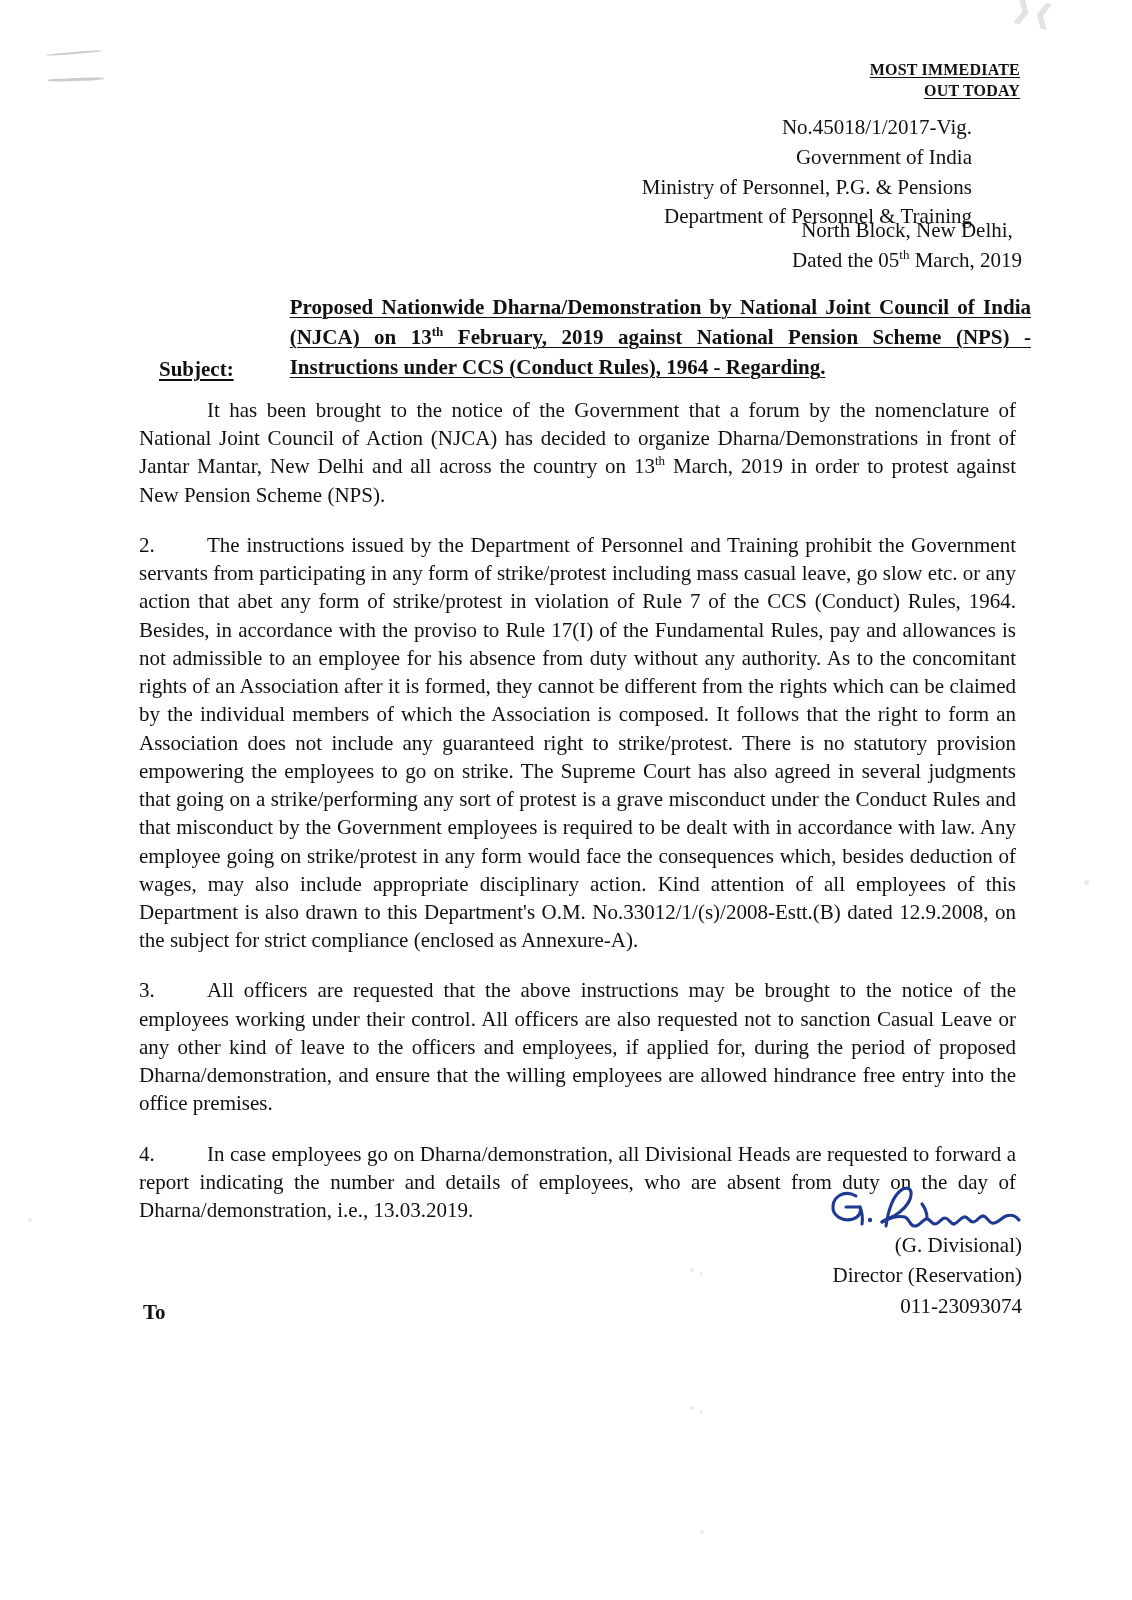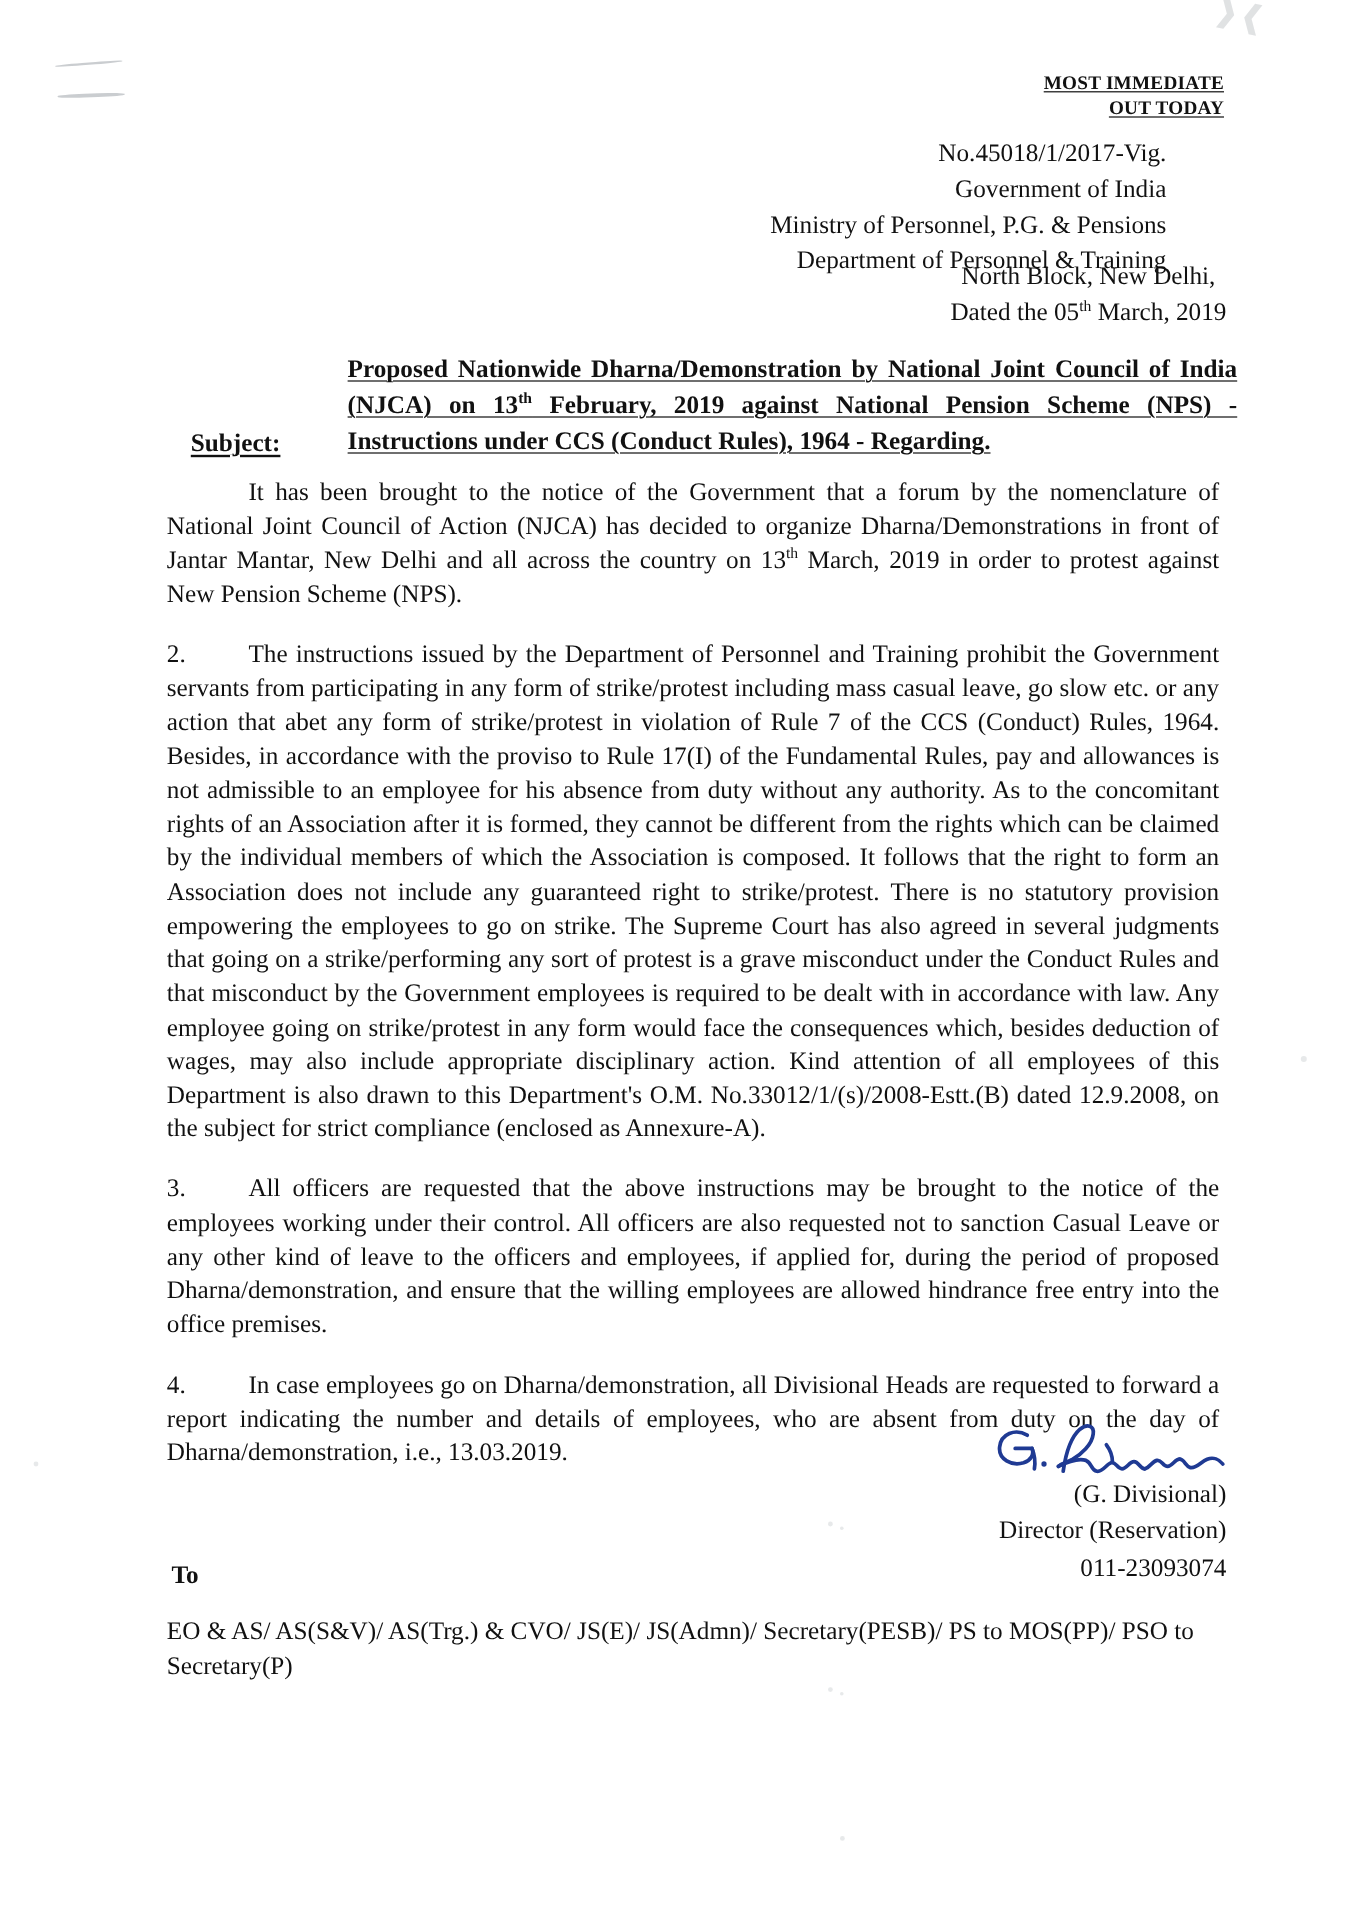--- a/index.html
+++ b/index.html
@@ -237,15 +237,14 @@
           <path d="M96 22 C99 26, 101 31, 101 36"></path>
         </g>
       </svg>
     </div>
     <div>(G. Divisional)</div>
     <div>Director (Reservation)</div>
     <div>011-23093074</div>
   </div>
 
   <div class="to-label">To</div>
-  <div class="recipients">EO &amp; AS/ AS(S&amp;V)/ AS(Trg.) &amp; CVO/ JS(E)/ JS(Admn)/ Secretary(PESB)/ PS to MOS(PP)/ PSO to Secretary(P)</div>
 
 </div>
 
 </body></html>

